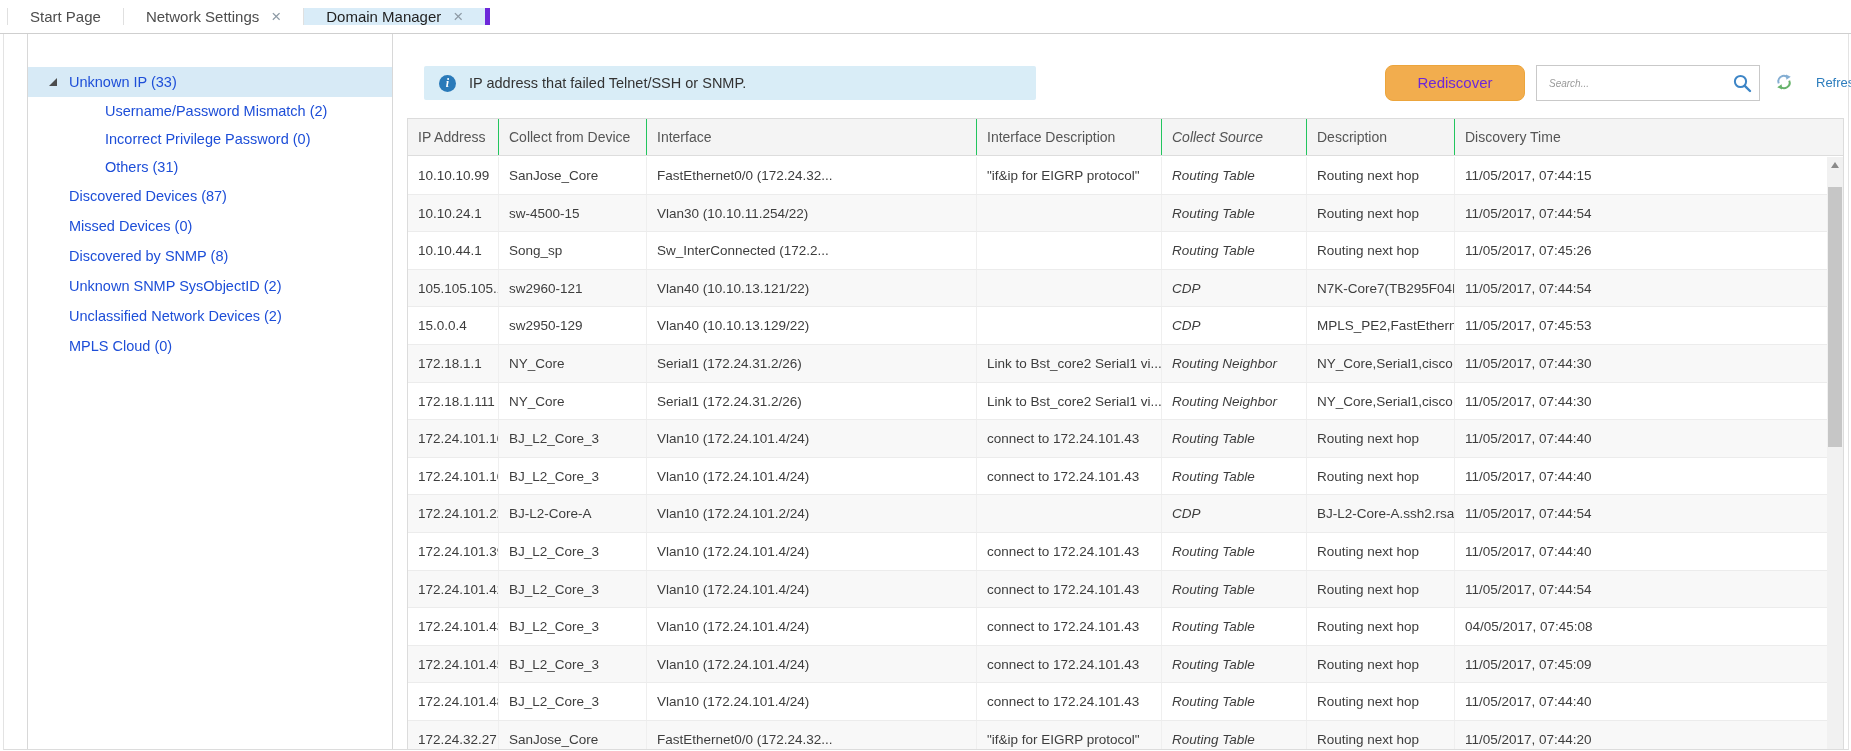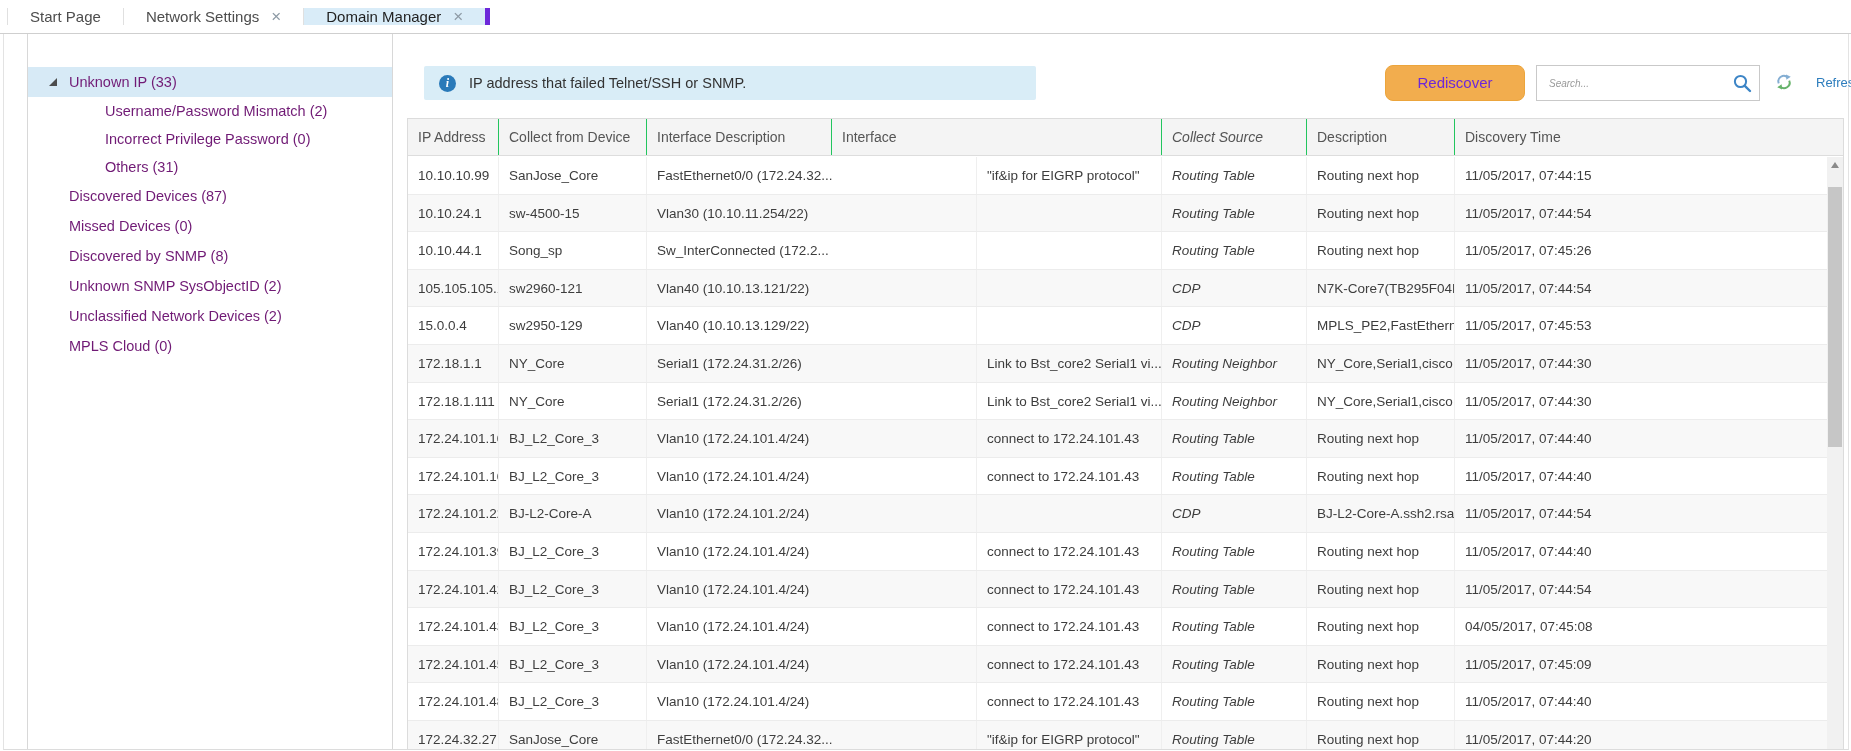--- a/index.html
+++ b/index.html
@@ -18,21 +18,21 @@
   
   .content { position:absolute; top:34px; left:3px; right:2px; bottom:1px;
     border-left:1px solid #e3e3e3; border-right:1px solid #e3e3e3;
     border-bottom:1px solid #dcdcdc; background:#fff; }
 
   
   .sidebar { position:absolute; left:23px; top:0; bottom:0; width:366px;
     border-left:1px solid #d8d8d8; border-right:1px solid #d8d8d8;
     padding-top:33px; background:#fff; overflow:hidden; }
   .tree-item { position:relative; height:30px; line-height:30px; font-size:14.5px;
-    color:#701a75; padding-left:41px; white-space:nowrap; cursor:default; }
+    color:#1d4ed8; padding-left:41px; white-space:nowrap; cursor:default; }
   .tree-item.child { height:28px; line-height:28px; padding-left:77px; }
   .tree-item.selected { background:#d7eaf6; }
   .caret { position:absolute; left:21px; top:11px; width:0; height:0;
     border-style:solid; border-width:0 0 8px 8px;
     border-color:transparent transparent #4d4d4d transparent; }
 
   
   .main { position:absolute; left:403px; top:0; right:0; bottom:0; background:#fff; }
 
   .info-banner { position:absolute; left:17px; top:32px; width:612px; height:34px;
@@ -142,22 +142,22 @@
         <path d="M15.8 8.5 A6 6 0 0 1 5.8 14.8" fill="none" stroke="#67b36b" stroke-width="2.2"></path>
         <polygon points="7.8,18.4 2.5,15.8 7.4,12.4" fill="#67b36b"></polygon>
       </svg>
       <span>Refresh</span>
     </div>
 
     <div class="table">
       <div class="thead">
           <div class="th col0">IP Address</div>
           <div class="th col1">Collect from Device</div>
+          <div class="th col2">Interface</div>
           <div class="th col3">Interface Description</div>
-          <div class="th col2">Interface</div>
           <div class="th col4">Collect Source</div>
           <div class="th col5">Description</div>
           <div class="th col6">Discovery Time</div>
         </div>
       <div class="tbody">
           <div class="tr">
             <div class="td col0">10.10.10.99</div>
             <div class="td col1">SanJose_Core</div>
             <div class="td col2">FastEthernet0/0 (172.24.32...</div>
             <div class="td col3">"if&amp;ip for EIGRP protocol"</div>

